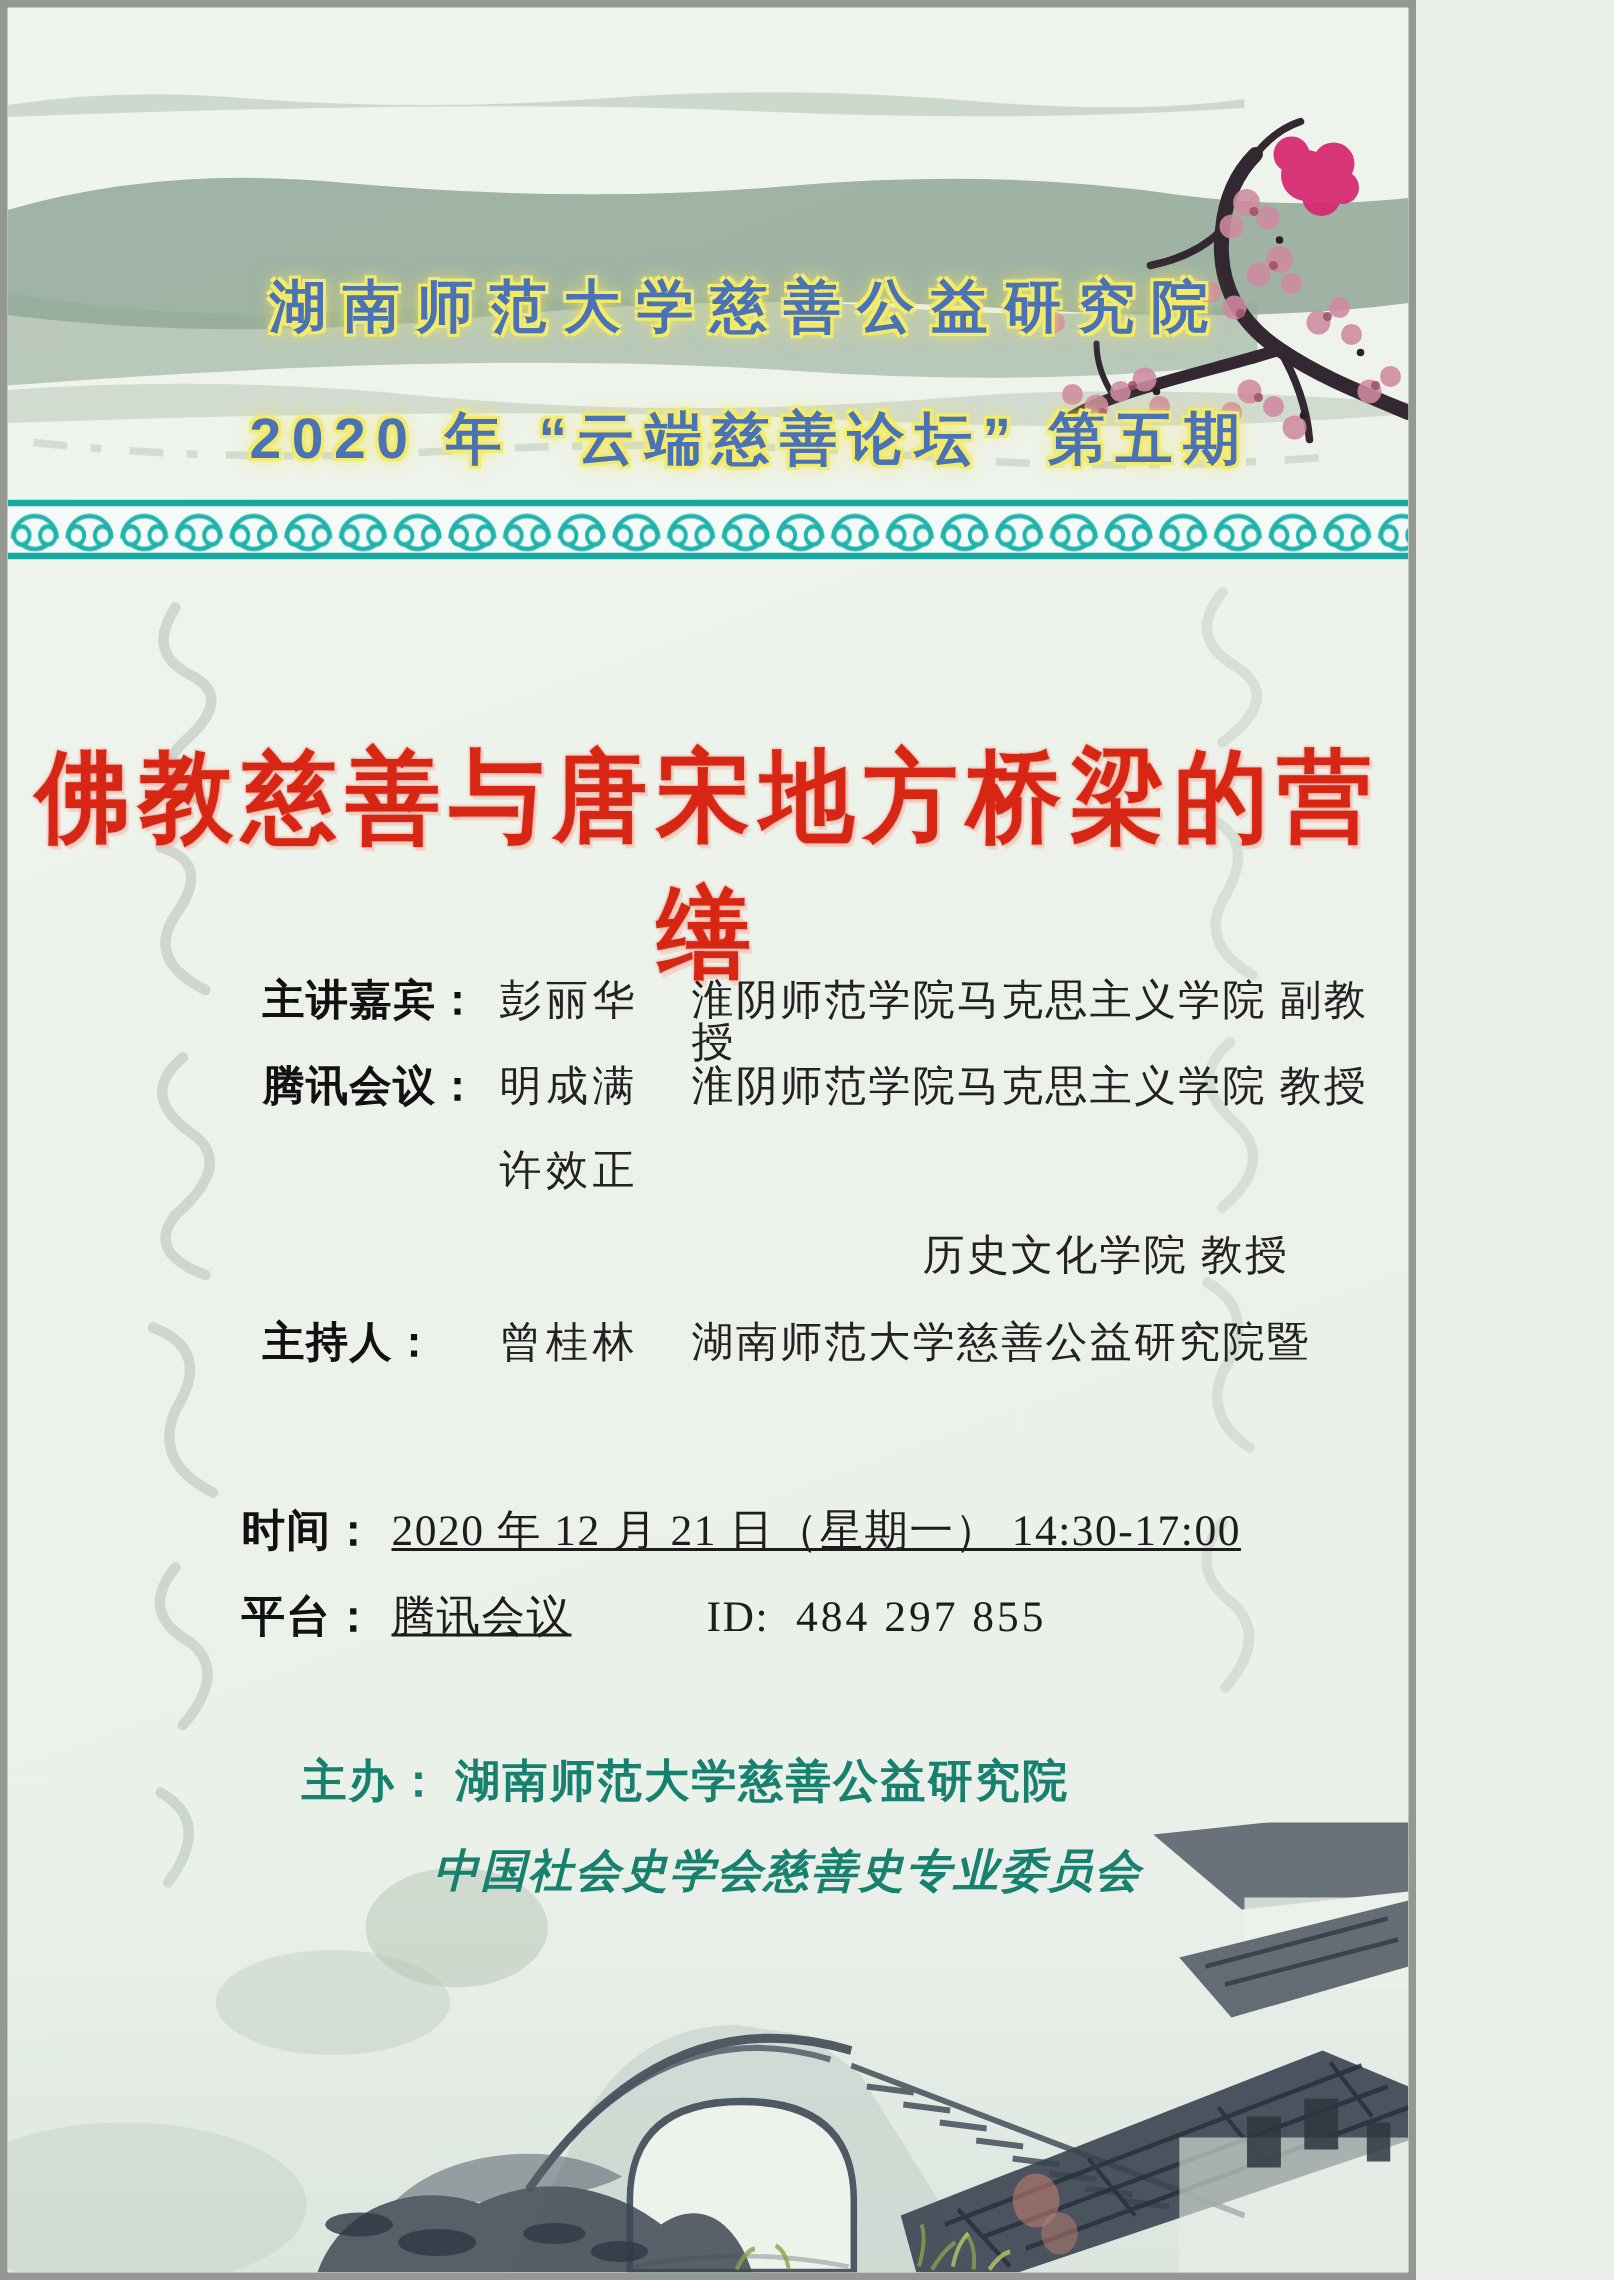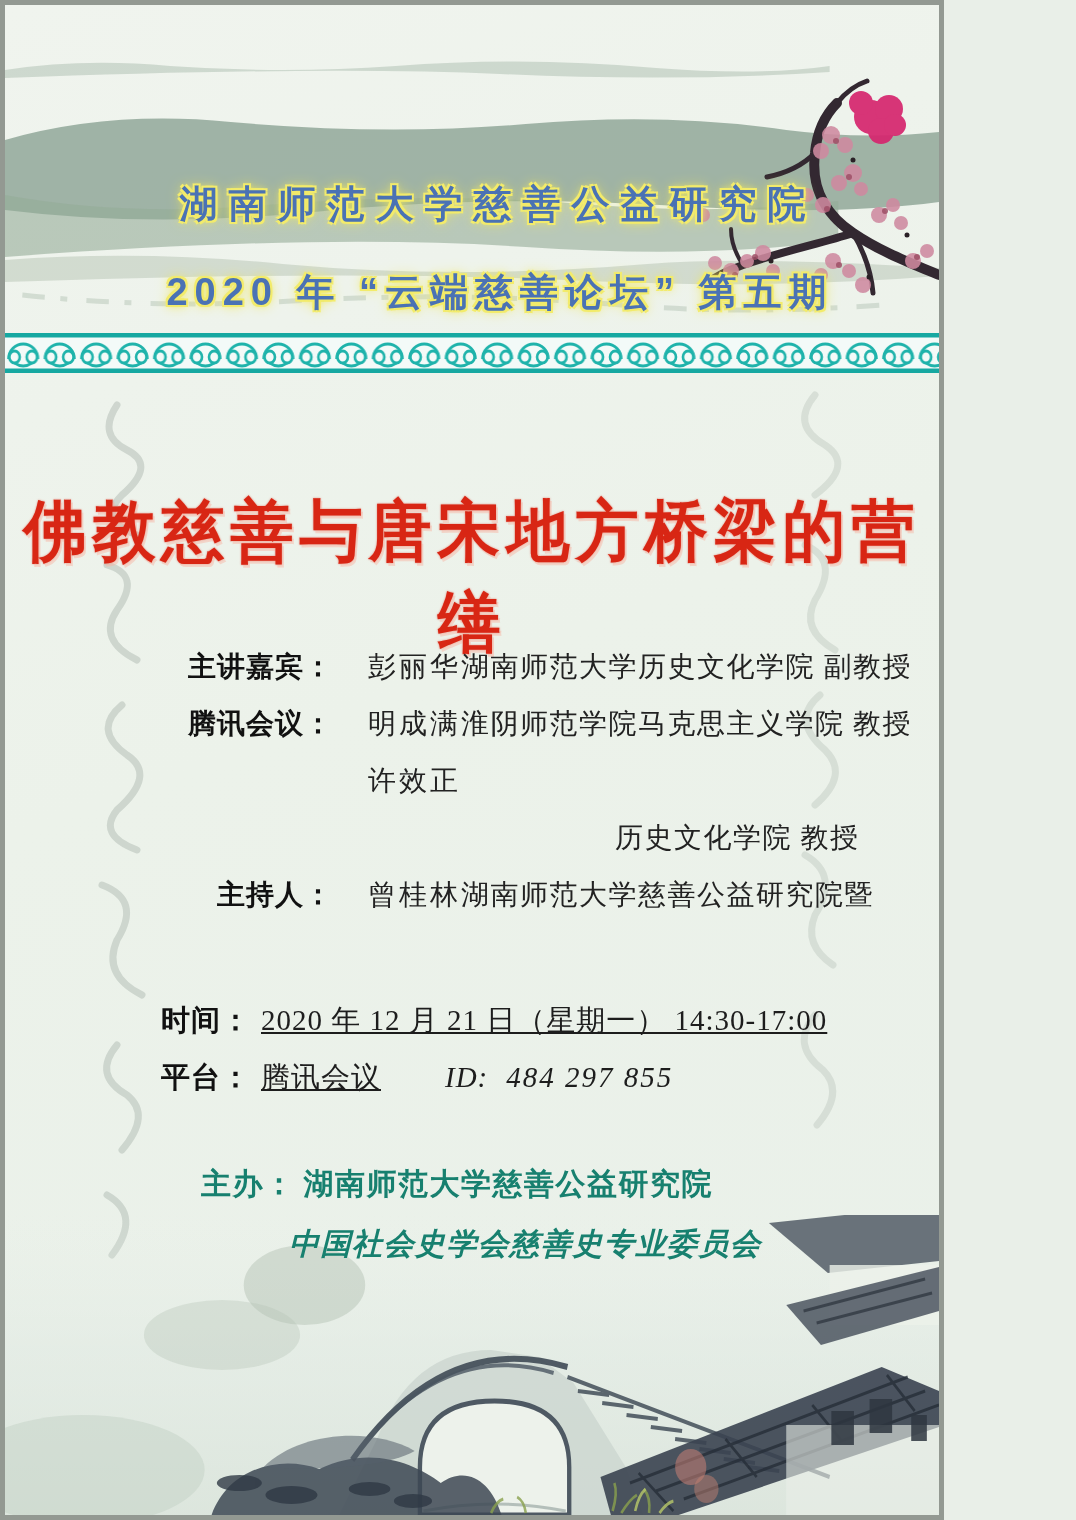--- a/index.html
+++ b/index.html
@@ -29,39 +29,39 @@
   
   .forum-title{
     left:0;top:486px;width:100%;text-align:center;z-index:5;
     font-size:63px;font-weight:bold;color:#d82614;letter-spacing:6px;
     font-family:"Liberation Serif","DejaVu Serif",serif;
     text-shadow:2px 3px 0 rgba(248,178,160,.45),0 0 2px rgba(216,38,20,.6);
     transform:scaleY(1.06);
   }
   
   .speakers{left:170px;top:648px;width:760px;z-index:6;font-size:28px;line-height:1;}
-  .speakers .row{display:flex;align-items:baseline;margin-bottom:27px;height:30px;text-align:right;}
+  .speakers .row{display:flex;align-items:baseline;margin-bottom:27px;height:30px;}
   .lab{
     width:158px;flex:0 0 158px;font-family:"Liberation Sans","DejaVu Sans",sans-serif;
     font-weight:bold;letter-spacing:1px;color:#111;
   }
   .nam{width:128px;flex:0 0 128px;letter-spacing:3px;color:#222;}
   .aff{letter-spacing:1.5px;color:#222;}
   .row.indent-only{padding-left:440px;}
   
   .meta-block{left:156px;top:996px;width:760px;z-index:6;font-size:29px;}
   .meta-line{display:flex;align-items:baseline;margin-bottom:25px;height:32px;}
   .meta-line .lab{width:auto;flex:0 0 auto;margin-right:10px;}
   .meta-val{letter-spacing:1px;text-decoration:underline;}
-  .id-group{margin-left:64px;letter-spacing:1px;font-style:italic;}
+  .id-group{margin-left:90px;letter-spacing:1px;}
   .id-num{margin-left:18px;letter-spacing:2px;}
   
   .hosts{left:196px;top:1162px;width:720px;z-index:6;font-size:30px;
     font-family:"Liberation Sans","DejaVu Sans",sans-serif;font-weight:bold;color:#17806f;}
-  .hosts .h-line{display:flex;align-items:center;margin-bottom:26px;height:34px;letter-spacing:1.5px;}
+  .hosts .h-line{display:flex;align-items:flex-start;margin-bottom:26px;height:34px;letter-spacing:1.5px;}
   .hosts .h-label{margin-right:8px;color:#17806f;}
   .hosts .h-line2{padding-left:88px;font-style:italic;}
   
   .callig{z-index:1;pointer-events:none;opacity:.55;}
   
   .painting{left:0;bottom:0;width:100%;height:300px;z-index:2;pointer-events:none;}
 </style>
 </head>
 <body>
 
@@ -176,21 +176,21 @@
     <rect x="0" y="0" width="1076" height="4.5" fill="#16a8a1"></rect>
     <rect x="0" y="35.5" width="1076" height="4.5" fill="#16a8a1"></rect>
   </svg>
 
   <div class="abs forum-title">佛教慈善与唐宋地方桥梁的营缮</div>
 
   <div class="abs speakers">
     <div class="row">
       <span class="lab">主讲嘉宾：</span>
       <span class="nam">彭丽华</span>
-      <span class="aff">湖南师范大学历史文化学院 副教授</span>
+      <span class="aff">淮阴师范学院马克思主义学院 副教授</span>
     </div>
     <div class="row">
       <span class="lab">腾讯会议：</span>
       <span class="nam">明成满</span>
       <span class="aff">淮阴师范学院马克思主义学院 教授</span>
     </div>
     <div class="row">
       <span class="lab"></span>
       <span class="nam">许效正</span>
     </div>

